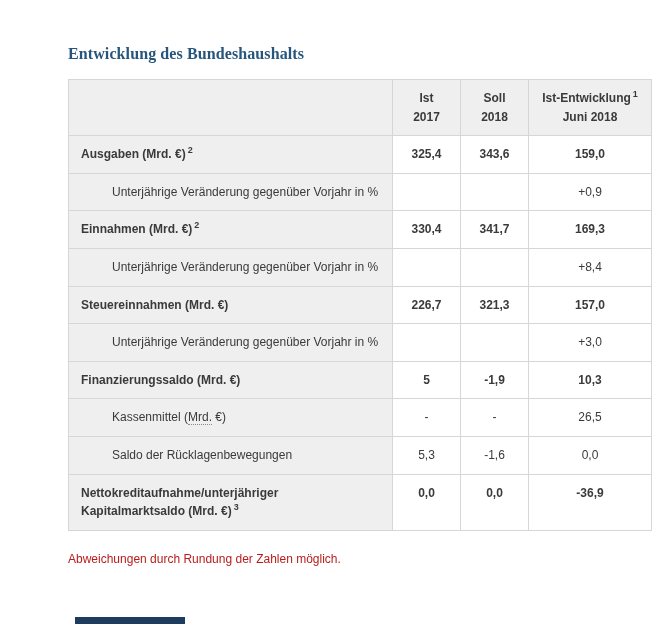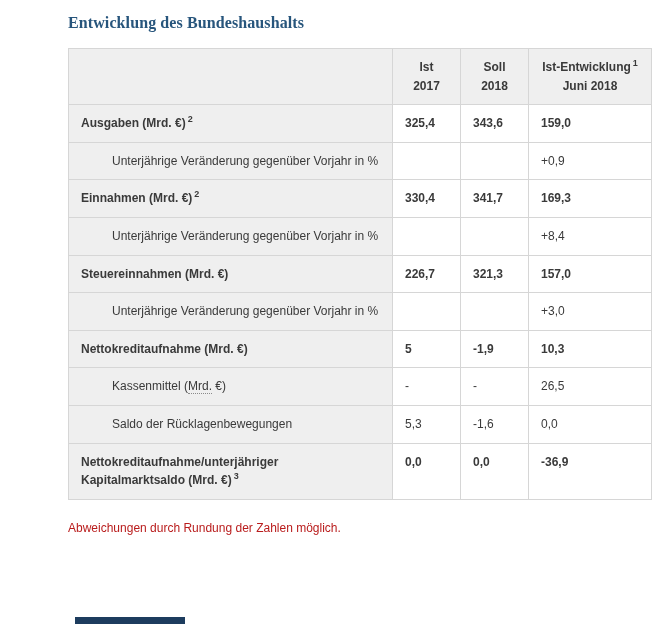--- a/index.html
+++ b/index.html
@@ -12,20 +12,21 @@
     overflow: hidden;
   }
   .page { position: absolute; left: 68px; top: 14px; width: 583px; }
   .page-title {
     font-family: "Liberation Serif", serif;
     font-weight: bold;
     font-size: 16px;
     color: #27557c;
     margin-bottom: 16px;
     letter-spacing: 0.1px;
+    margin-top: 31px;
   }
   table.budget {
     border-collapse: collapse;
     width: 583px;
     table-layout: fixed;
     font-size: 12px;
   }
   table.budget col.c-label { width: 324px; }
   table.budget col.c-ist   { width: 68px; }
   table.budget col.c-soll  { width: 68px; }
@@ -36,21 +37,21 @@
     padding: 9px 12px 9px 12px;
     line-height: 1.55;
   }
   table.budget thead th {
     background: #efefef;
     font-weight: bold;
     color: #3a3a3a;
   }
   td.label-cell { background: #efefef; text-align: left; }
   td.label-cell.indent { padding-left: 43px; }
-  td.num-cell { background: #ffffff; text-align: left; }
+  td.num-cell { background: #ffffff; text-align: center; }
   tr.bold td { font-weight: bold; }
   sup.fn {
     font-size: 9px;
     vertical-align: super;
     line-height: 0;
     margin-left: 2px;
     font-weight: normal;
   }
   tr.bold sup.fn, thead sup.fn { font-weight: bold; }
   .abbr-dotted { border-bottom: 1px dotted #8a8a8a; }
@@ -129,21 +130,21 @@
           <td class="num-cell">321,3</td>
           <td class="num-cell">157,0</td>
         </tr>
         <tr>
           <td class="label-cell indent">Unterjährige Veränderung gegenüber Vorjahr in %</td>
           <td class="num-cell">&nbsp;</td>
           <td class="num-cell">&nbsp;</td>
           <td class="num-cell">+3,0</td>
         </tr>
         <tr class="bold">
-          <td class="label-cell">Nettokreditaufnahme (Mrd. €)</td>
+          <td class="label-cell">Finanzierungssaldo (Mrd. €)</td>
           <td class="num-cell">5</td>
           <td class="num-cell">-1,9</td>
           <td class="num-cell">10,3</td>
         </tr>
         <tr>
           <td class="label-cell indent">Kassenmittel (<span class="abbr-dotted">Mrd.</span> €)</td>
           <td class="num-cell">-</td>
           <td class="num-cell">-</td>
           <td class="num-cell">26,5</td>
         </tr>

